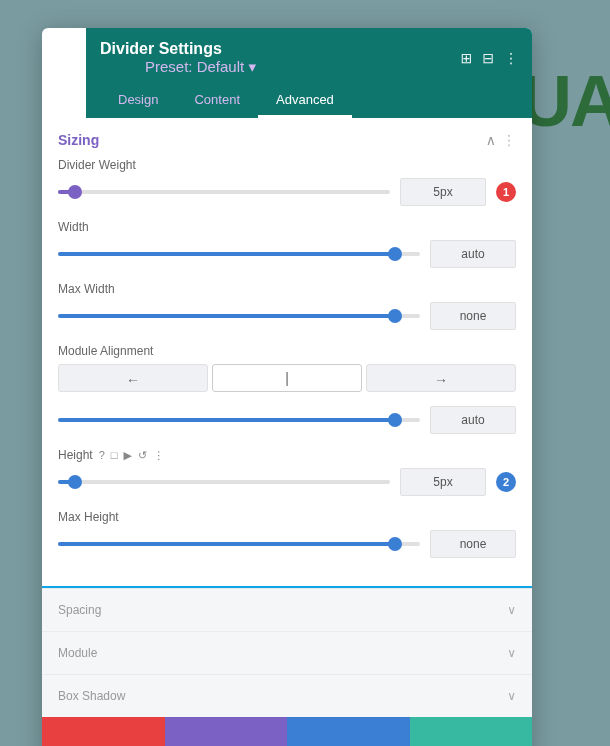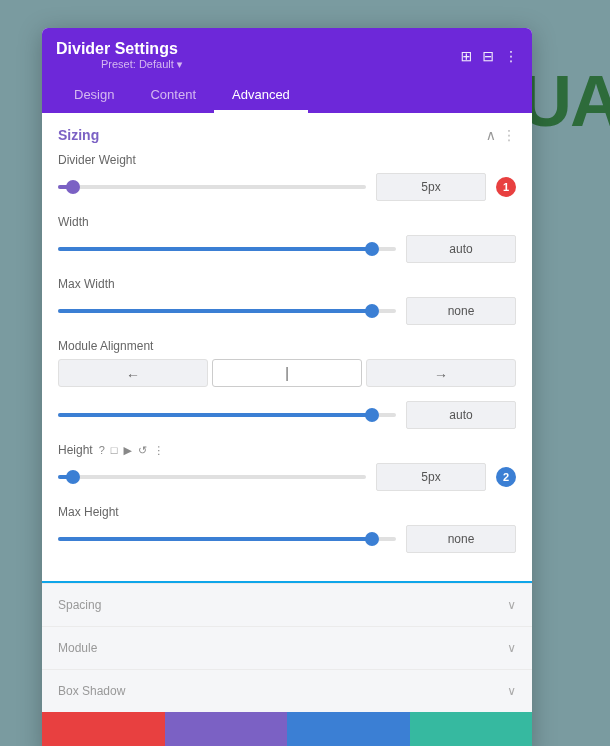--- a/index.html
+++ b/index.html
@@ -29,40 +29,41 @@
       top: 28px;
       width: 490px;
       background: #fff;
       border-radius: 6px;
       box-shadow: 0 4px 24px rgba(0,0,0,0.25);
       z-index: 10;
       overflow: hidden;
     }
 
     .panel-header {
-      background: #6d28d9;
+      background: #0f766e;
       padding: 12px 14px 0 14px;
+      margin-left: 44px;
     }
 
     .panel-header-top {
       display: flex;
       align-items: center;
       justify-content: space-between;
       margin-bottom: 4px;
     }
 
     .panel-title {
       color: #fff;
       font-size: 16px;
       font-weight: 600;
     }
 
     .panel-preset {
       color: #d4b8f0;
-      font-size: 11px;
+      font-size: 15px;
       padding-left: 45px;
     }
 
     .panel-header-icons {
       display: flex;
       gap: 10px;
       align-items: center;
     }
 
     .header-icon {
@@ -166,21 +167,21 @@
       top: 50%;
       transform: translate(-50%, -50%);
       cursor: pointer;
     }
 
     .slider-thumb-blue {
       background: #3b7fd4;
     }
 
     .input-box {
-      width: 110px;
+      width: 86px;
       height: 28px;
       border: 1px solid #e0e0e0;
       border-radius: 2px;
       background: #f0f1f4;
       font-size: 12px;
       color: #555;
       text-align: center;
       padding: 0 6px;
       flex-shrink: 0;
     }

